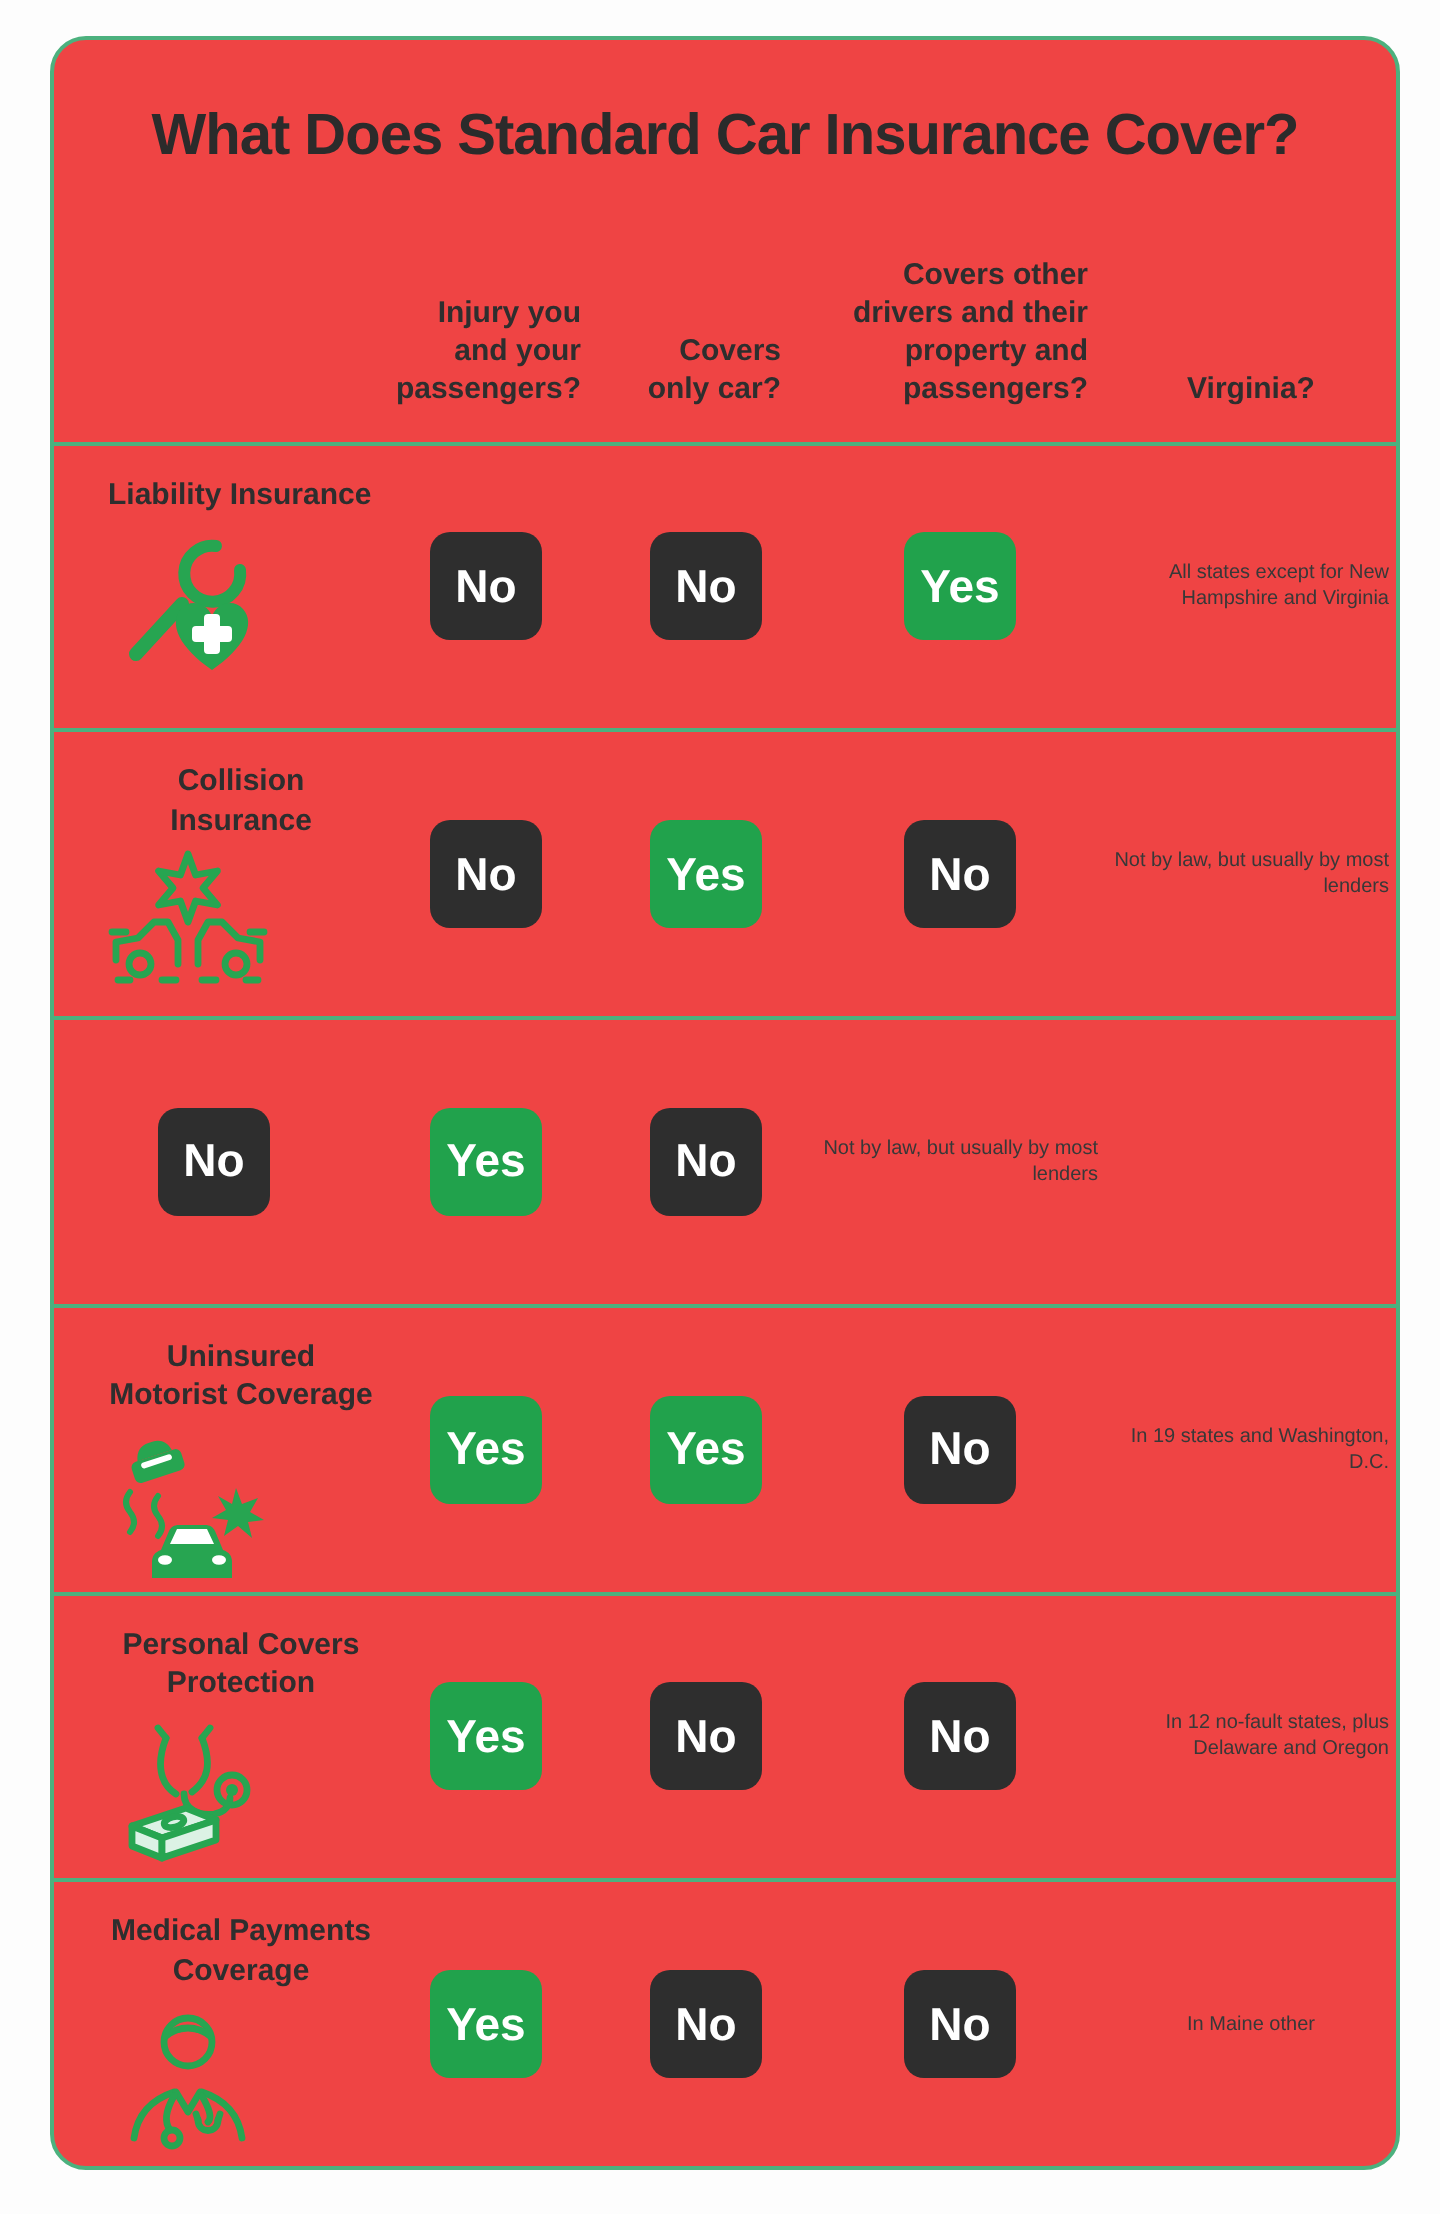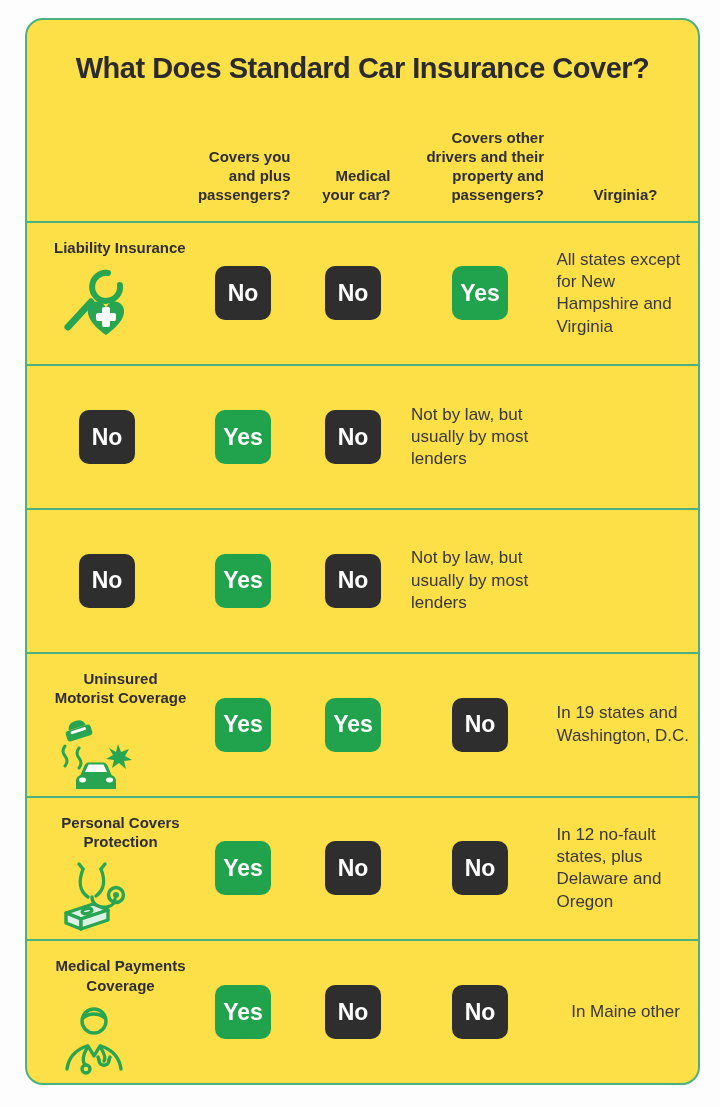--- a/index.html
+++ b/index.html
@@ -12,21 +12,21 @@
   *{margin:0;padding:0;box-sizing:border-box;}
   html,body{width:720px;}
   body{
     width:720px;height:1107px;position:relative;
     background:#fdfdfd;
     font-family:"Liberation Sans","DejaVu Sans",sans-serif;
     color:var(--text-dark);
   }
   .card{
     position:absolute;left:25px;top:18px;width:675px;height:1067px;
-    background:#fde047;border:2px solid var(--border-green);border-radius:18px;
+    background:#ef4444;border:2px solid var(--border-green);border-radius:18px;
     overflow:hidden;display:flex;flex-direction:column;
   }
   .header{
     height:201px;display:flex;flex-direction:column;justify-content:space-between;
   }
   .title{
     margin-top:32px;text-align:center;
     font-size:29px;font-weight:bold;letter-spacing:-0.5px;color:#2b2b2b;
   }
   .colheads{
@@ -58,40 +58,40 @@
   .icon{margin-top:4px;display:block;line-height:0;}
   .badge-cell{display:flex;justify-content:center;}
   .badge{
     width:56px;height:54px;border-radius:10px;
     display:flex;align-items:center;justify-content:center;
     color:#fff;font-size:23px;font-weight:bold;
   }
   .badge.yes{background:var(--badge-yes);}
   .badge.no{background:var(--badge-no);}
   .required-cell{
-    display:flex;justify-content:center;align-items:center;text-align:left;
-    font-size:17px;line-height:1.32;color:#383838;
+    display:flex;justify-content:center;align-items:center;text-align:right;
+    font-size:10px;line-height:1.32;color:#383838;
   }
   .required-cell span{display:inline-block;max-width:138px;}
   svg{stroke:var(--icon-green);}
 </style>
 </head>
 <body>
 
 <div class="card">
 
   <div class="header">
     <div class="title">What Does Standard Car Insurance Cover?</div>
     <div class="colheads">
       <div class="colhead"></div>
       <div class="colhead w-you">
-          <span>Covers you and plus passengers?</span>
+          <span>Injury you and your passengers?</span>
         </div>
       <div class="colhead w-car">
-          <span>Medical your car?</span>
+          <span>Covers only car?</span>
         </div>
       <div class="colhead w-oth">
           <span>Covers other drivers and their property and passengers?</span>
         </div>
       <div class="colhead">
           <span>Virginia?</span>
         </div>
     </div>
   </div>
 
@@ -116,20 +116,38 @@
       </div>
     <div class="badge-cell">
         <div class="badge yes">Yes</div>
       </div>
     <div class="required-cell">
         <span>All states except for New Hampshire and Virginia</span>
       </div>
   </div>
 
   <div class="row">
+    <div class="type-cell">
+      <div class="type-label">Collision Insurance</div>
+      <span class="icon">
+        <svg width="80" height="80" viewBox="0 0 80 80" fill="none" stroke-width="3.4" stroke-linecap="round" stroke-linejoin="round">
+          <polygon points="40,3 43.8,13.5 54.7,11.5 47.5,20 54.7,28.5 43.8,26.5 40,37 36.2,26.5 25.3,28.5 32.5,20 25.3,11.5 36.2,13.5"></polygon>
+          <path d="M4 56 V47 L15 45 L23 37 H30 L35 46 V58"></path>
+          <circle cx="16" cy="58" r="5.5"></circle>
+          <path d="M76 56 V47 L65 45 L57 37 H50 L45 46 V58"></path>
+          <circle cx="64" cy="58" r="5.5"></circle>
+          <path d="M2 42 h7"></path>
+            <path d="M71 42 h7"></path>
+          <path d="M5 66 h6"></path>
+            <path d="M27 66 h7"></path>
+            <path d="M47 66 h7"></path>
+            <path d="M69 66 h6"></path>
+        </svg>
+      </span>
+    </div>
     <div class="badge-cell">
         <div class="badge no">No</div>
       </div>
     <div class="badge-cell">
         <div class="badge yes">Yes</div>
       </div>
     <div class="badge-cell">
         <div class="badge no">No</div>
       </div>
     <div class="required-cell">

